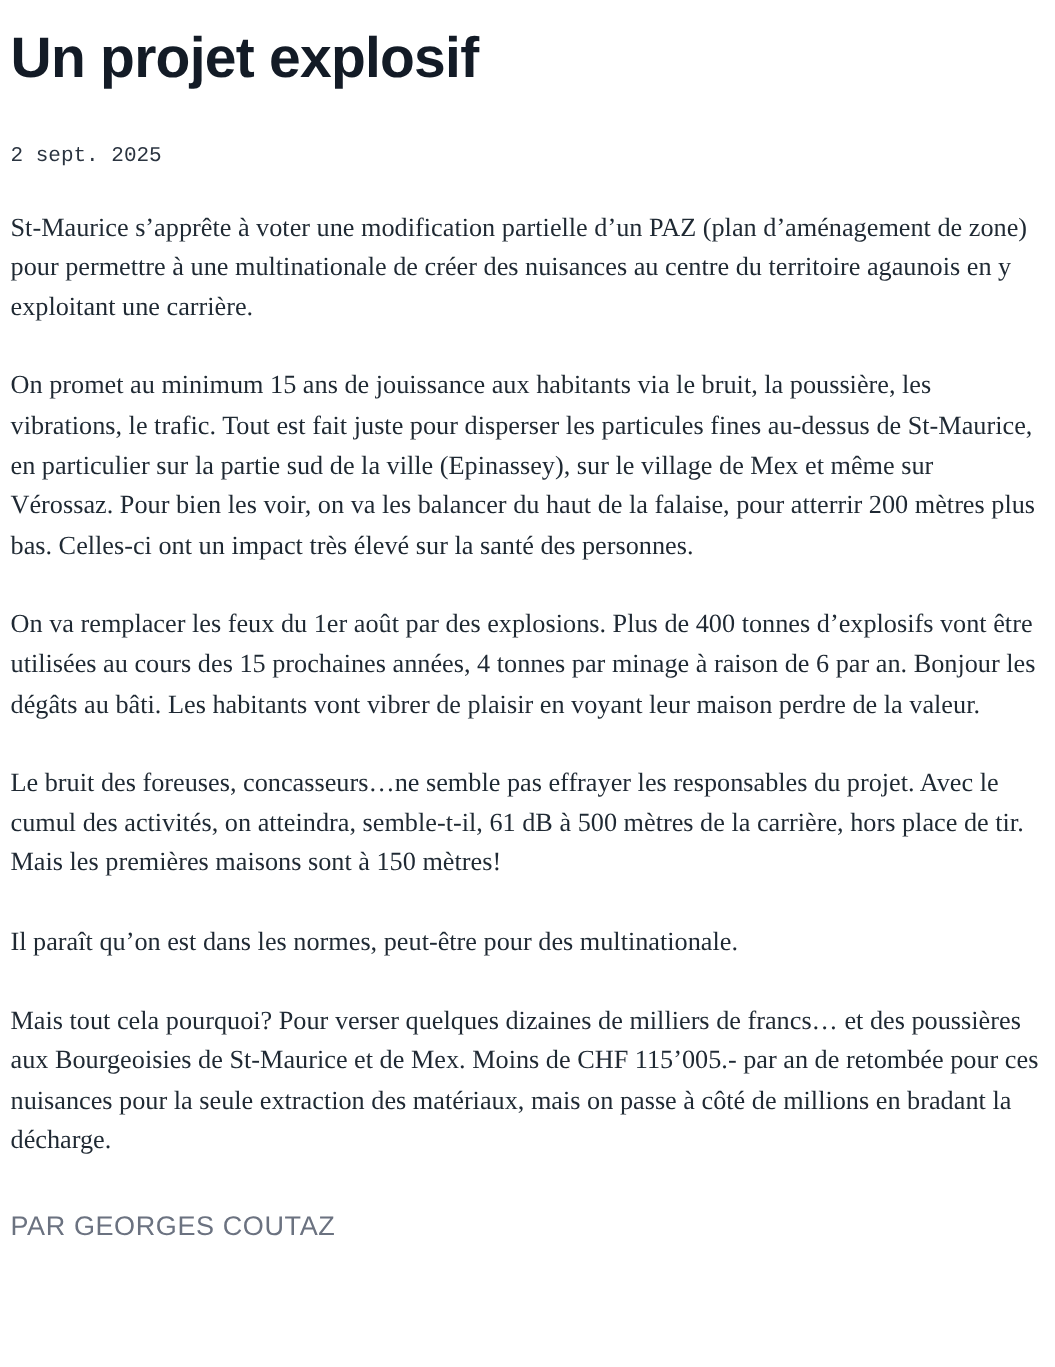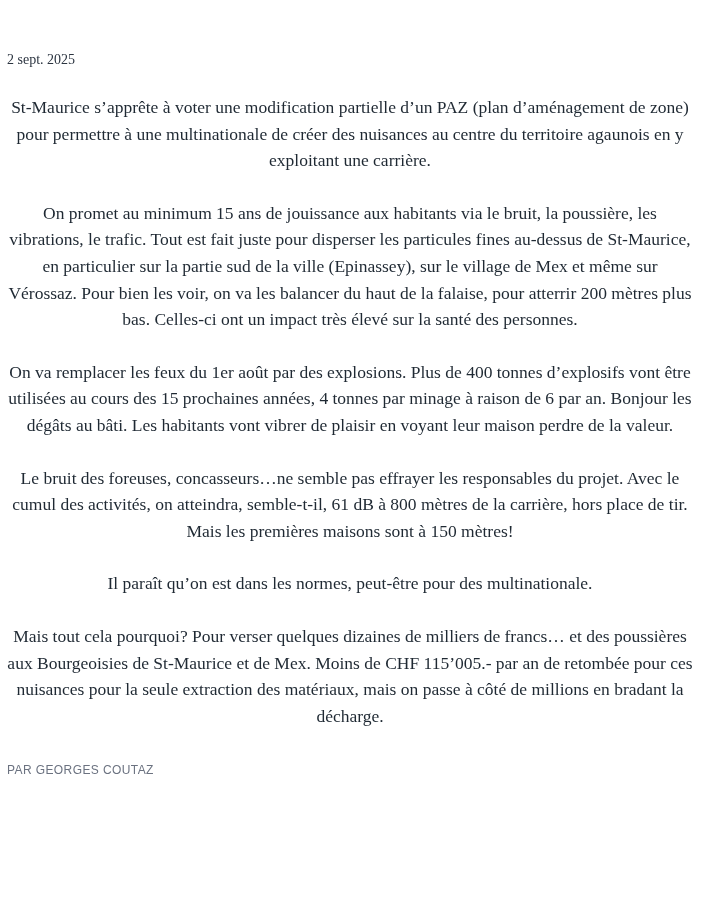--- a/index.html
+++ b/index.html
@@ -22,56 +22,56 @@
   .article-title {
     font-family: "Liberation Sans", sans-serif;
     font-weight: 700;
     font-size: 38px;
     line-height: 1.15;
     color: #131b26;
     margin: 0 0 0 0;
     letter-spacing: -0.5px;
   }
   .article-date {
-    font-family: Liberation Serif, serif;
+    font-family: Liberation Mono, monospace;
     font-size: 14px;
     color: #2b3440;
     margin: 34px 0 0 0;
   }
   .article-body {
     margin-top: 26px;
-    text-align: center;
   }
   .article-body p {
     font-family: "Liberation Serif", "DejaVu Serif", serif;
     font-size: 17.5px;
     line-height: 1.52;
     color: #1f2933;
     margin: 0 0 26px 0;
     max-width: 686px;
   }
   .article-byline {
     font-family: "Liberation Sans", sans-serif;
-    font-size: 12px;
+    font-size: 18px;
     letter-spacing: 0.4px;
     text-transform: uppercase;
     color: #6b7280;
     margin-top: 34px;
   }
 </style>
 </head>
 <body>
 
 <div class="article">
+  <h1 class="article-title">Un projet explosif</h1>
 
   <div class="article-date">2 sept. 2025</div>
 
   <div class="article-body">
     <p>St-Maurice s’apprête à voter une modification partielle d’un PAZ (plan d’aménagement de zone) pour permettre à une multinationale de créer des nuisances au centre du territoire agaunois en y exploitant une carrière.</p>
     <p>On promet au minimum 15 ans de jouissance aux habitants via le bruit, la poussière, les vibrations, le trafic. Tout est fait juste pour disperser les particules fines au-dessus de St-Maurice, en particulier sur la partie sud de la ville (Epinassey), sur le village de Mex et même sur Vérossaz. Pour bien les voir, on va les balancer du haut de la falaise, pour atterrir 200 mètres plus bas. Celles-ci ont un impact très élevé sur la santé des personnes.</p>
     <p>On va remplacer les feux du 1er août par des explosions. Plus de 400 tonnes d’explosifs vont être utilisées au cours des 15 prochaines années, 4 tonnes par minage à raison de 6 par an. Bonjour les dégâts au bâti. Les habitants vont vibrer de plaisir en voyant leur maison perdre de la valeur.</p>
-    <p>Le bruit des foreuses, concasseurs…ne semble pas effrayer les responsables du projet. Avec le cumul des activités, on atteindra, semble-t-il, 61 dB à 800 mètres de la carrière, hors place de tir. Mais les premières maisons sont à 150 mètres!</p>
+    <p>Le bruit des foreuses, concasseurs…ne semble pas effrayer les responsables du projet. Avec le cumul des activités, on atteindra, semble-t-il, 61 dB à 500 mètres de la carrière, hors place de tir. Mais les premières maisons sont à 150 mètres!</p>
     <p>Il paraît qu’on est dans les normes, peut-être pour des multinationale.</p>
     <p>Mais tout cela pourquoi? Pour verser quelques dizaines de milliers de francs… et des poussières aux Bourgeoisies de St-Maurice et de Mex. Moins de CHF 115’005.- par an de retombée pour ces nuisances pour la seule extraction des matériaux, mais on passe à côté de millions en bradant la décharge.</p>
   </div>
 
   <div class="article-byline">PAR GEORGES COUTAZ</div>
 </div>
 
 </body></html>

